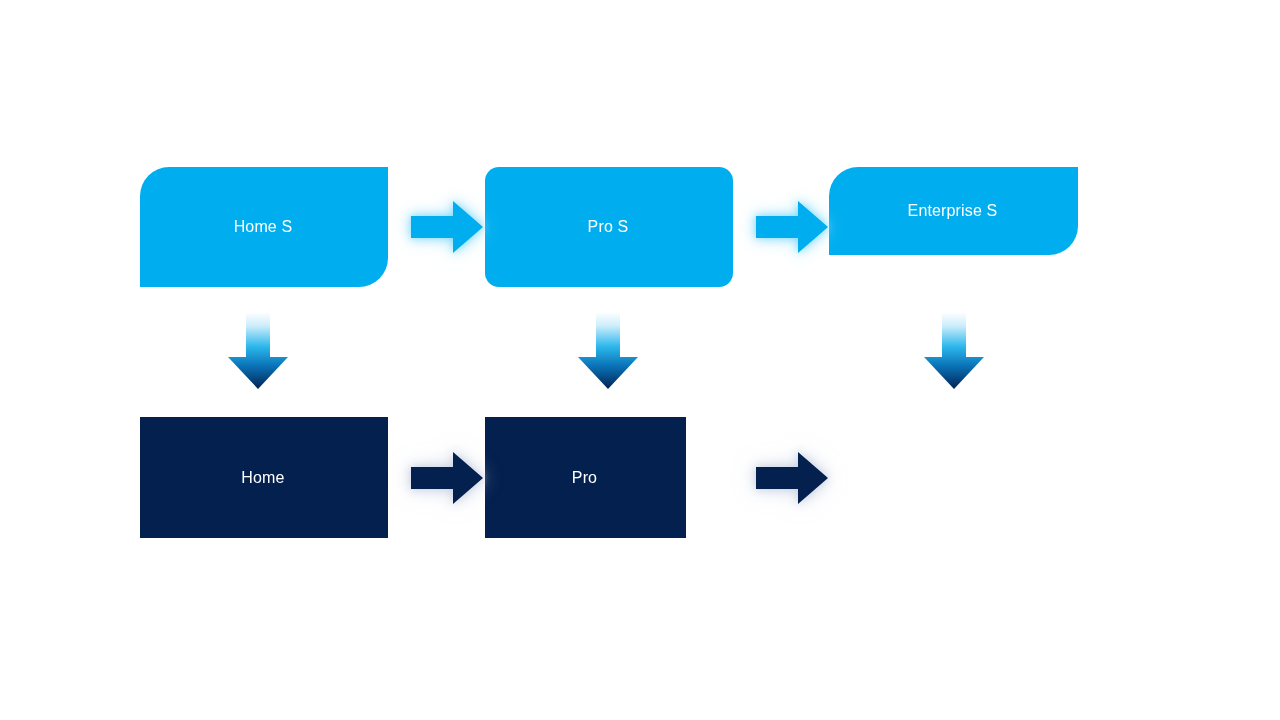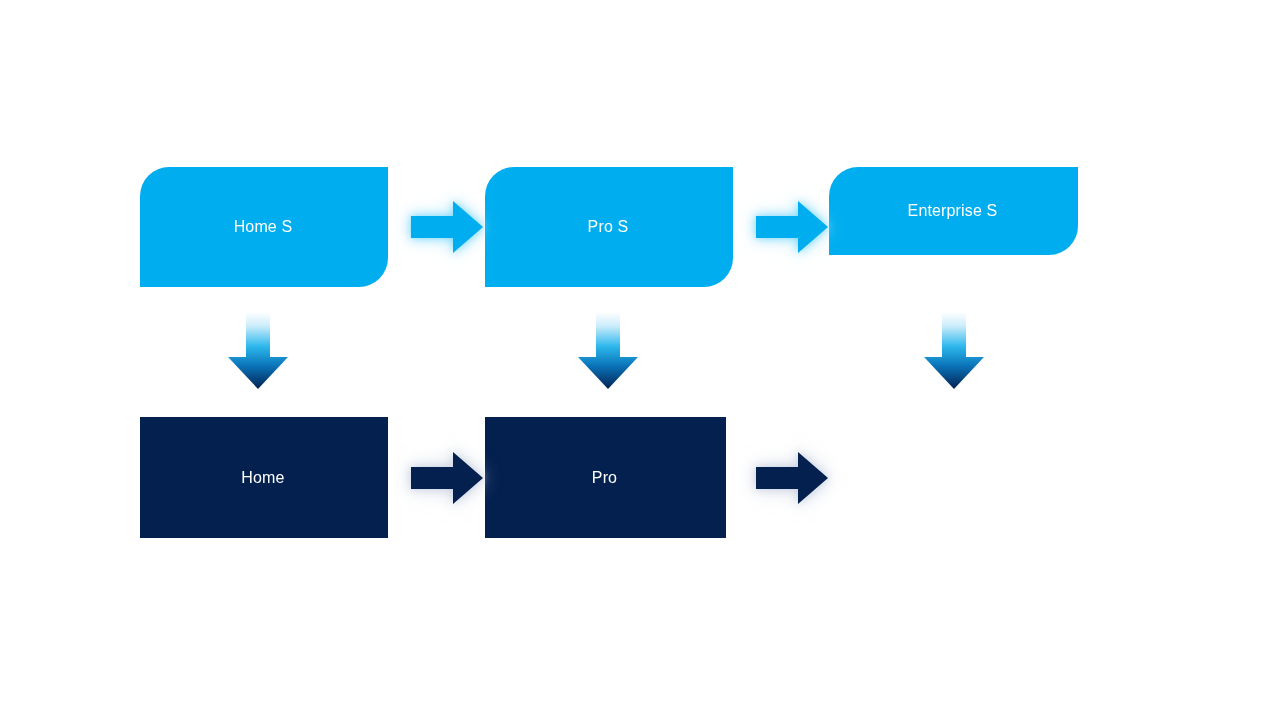--- a/index.html
+++ b/index.html
@@ -78,21 +78,21 @@
 </style>
 </head>
 <body>
 
 <div id="canvas">
 
   <div class="node service" style="left:140px; top:167px; width:248px; height:120px;">
     <span class="node-label">Home S</span>
   </div>
 
-  <div class="node service" style="left:485px; top:167px; width:248px; height:120px;">
+  <div class="node service" style="left:485px; top:167px; width:248px; height:120px;border-radius:14px;">
     <span class="node-label">Pro S</span>
   </div>
 
   <div class="node service" style="left:829px; top:167px; width:249px; height:88px;">
     <span class="node-label">Enterprise S</span>
   </div>
 
   <div class="arrow glow-cyan" style="left:411px; top:201px; width:72px; height:52px;">
     <svg width="72" height="52" viewBox="0 0 72 52" aria-hidden="true">
       <polygon points="0,15 42,15 42,0 72,26 42,52 42,37 0,37" fill="#00AEEF"></polygon>
@@ -147,21 +147,21 @@
         </linearGradient>
       </defs>
       <polygon points="18,0 42,0 42,45 60,45 30,77 0,45 18,45" fill="url(#dg3)"></polygon>
     </svg>
   </div>
 
   <div class="node product" style="left:140px; top:417px; width:248px; height:121px;">
     <span class="node-label">Home</span>
   </div>
 
-  <div class="node product" style="left:485px; top:417px; width:241px; height:121px;">
+  <div class="node product" style="left:485px; top:417px; width:201px; height:121px;">
     <span class="node-label">Pro</span>
   </div>
 
 
   <div class="arrow glow-white" style="left:411px; top:452px; width:72px; height:52px;">
     <svg width="72" height="52" viewBox="0 0 72 52" aria-hidden="true">
       <polygon points="0,15 42,15 42,0 72,26 42,52 42,37 0,37" fill="#04204F"></polygon>
     </svg>
   </div>
 

